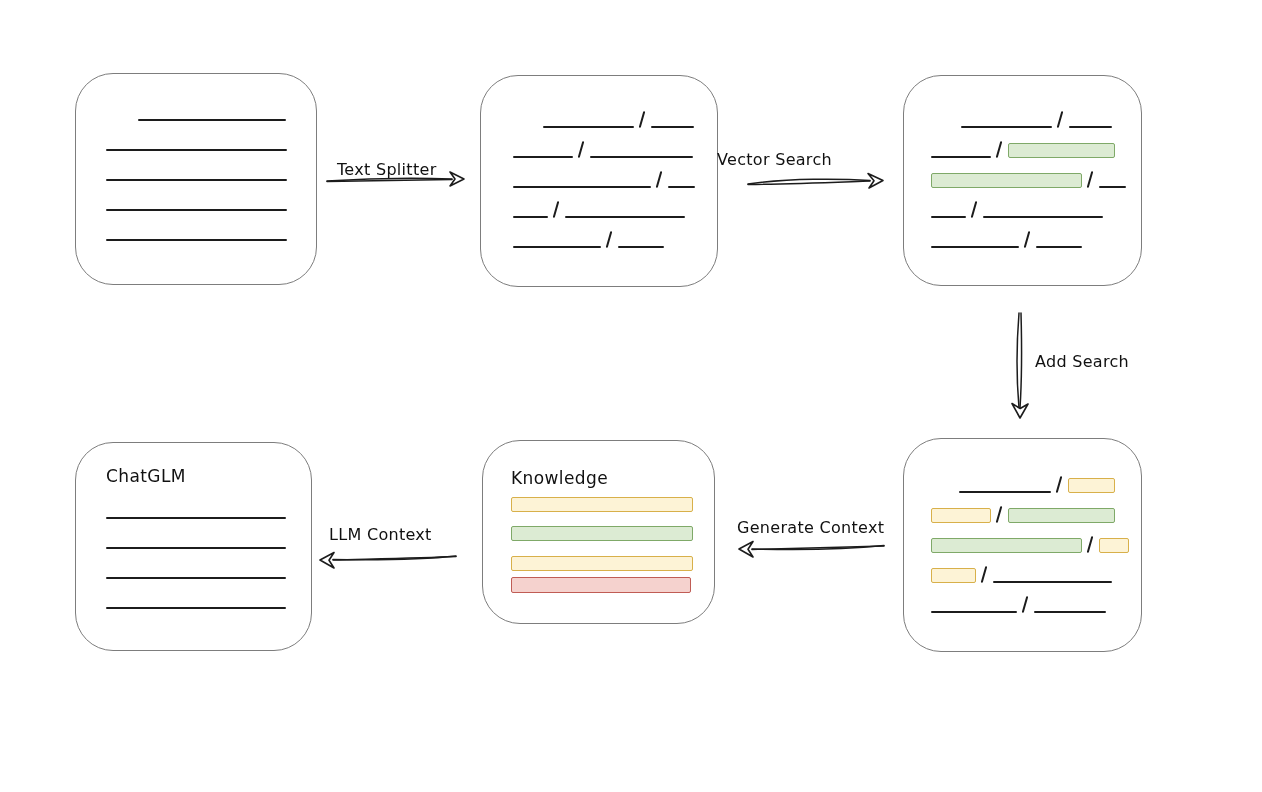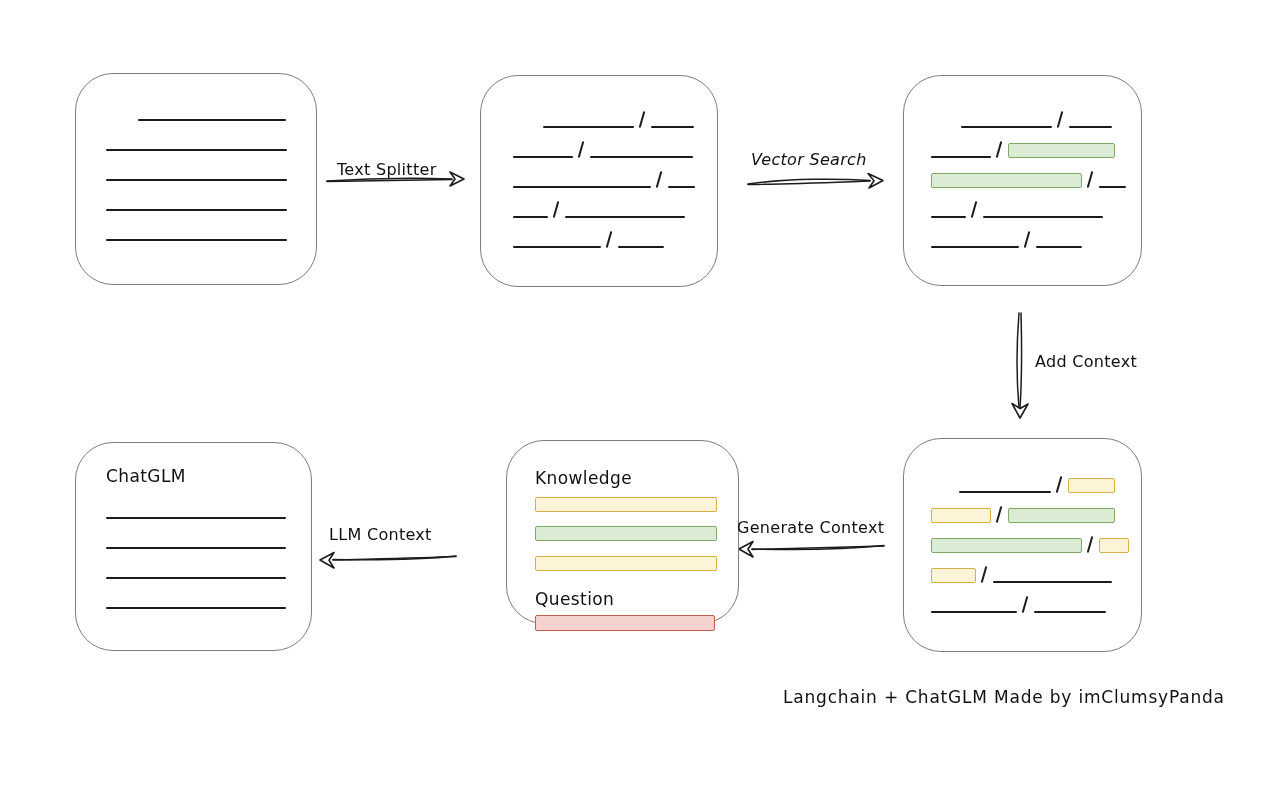--- a/index.html
+++ b/index.html
@@ -15,21 +15,21 @@
 
   .box {
     position:absolute; background:#ffffff;
     border:1.4px solid var(--box-border,#7d7d7d);
     border-radius:38px; box-sizing:border-box;
   }
   #box-source  { left:75px;  top:73px;  width:242px; height:212px; }
   #box-chunks  { left:480px; top:75px;  width:238px; height:212px; }
   #box-vectors { left:903px; top:75px;  width:239px; height:211px; }
   #box-context { left:903px; top:438px; width:239px; height:214px; }
-  #box-prompt  { left:506px; top:440px; width:233px; height:184px; }
+  #box-prompt  { left:482px; top:440px; width:233px; height:184px; }
   #box-answer  { left:75px;  top:442px; width:237px; height:209px; }
 
   .rows { box-sizing:border-box; }
   #box-source  .rows { padding:17px 0 0 30px; }
   #box-chunks  .rows { padding:22px 0 0 32px; }
   #box-vectors .rows { padding:22px 0 0 27px; }
   #box-context .rows { padding:24px 0 0 27px; }
   .row { height:30px; display:flex; align-items:flex-end; }
   .tline { height:0; border-bottom:2px solid var(--line,#1c1c1c); border-radius:1px; }
   .slash {
@@ -50,21 +50,21 @@
   #knowledge-bars .pbar:nth-child(3) { margin-top:15px; }
   #box-prompt .question { margin-top:18px; }
   #question-bar .pbar { margin-top:6px; width:180px; height:16px; }
   #box-answer .rows { margin-top:3px; padding:0; }
 
   .flow-label {
     position:absolute; font-size:16px; letter-spacing:0.3px; white-space:nowrap;
     color:var(--text,#111);
   }
   #lbl-text-splitter   { left:337px; top:160px; }
-  #lbl-vector-search   { left:751px; top:150px;font-style:italic; }
+  #lbl-vector-search   { left:717px; top:150px; }
   #lbl-add-context     { left:1035px; top:352px; }
   #lbl-generate-prompt { left:737px; top:518px; }
   #lbl-llm-response    { left:329px; top:525px; }
 
   .caption {
     position:absolute; left:783px; top:687px; font-size:17px;
     letter-spacing:0.8px; white-space:nowrap; color:var(--text,#111);
   }
 </style>
 </head>
@@ -211,21 +211,20 @@
   </div>
 
   <div class="box" id="box-prompt">
     <div class="content">
       <div class="box-label">Knowledge</div>
       <div id="knowledge-bars">
           <div class="pbar yellow"></div>
           <div class="pbar green"></div>
           <div class="pbar yellow"></div>
         </div>
-      <div class="box-label question">Question</div>
       <div id="question-bar">
           <div class="pbar red"></div>
         </div>
     </div>
   </div>
 
   <div class="box" id="box-answer">
     <div class="content">
       <div class="box-label">ChatGLM</div>
       <div class="rows">
@@ -240,19 +239,18 @@
           </div>
           <div class="row">
             <div class="tline" style="width: 180px;"></div>
           </div>
         </div>
     </div>
   </div>
 
   <div class="flow-label" id="lbl-text-splitter">Text Splitter</div>
   <div class="flow-label" id="lbl-vector-search">Vector Search</div>
-  <div class="flow-label" id="lbl-add-context">Add Context</div>
+  <div class="flow-label" id="lbl-add-context">Add Search</div>
   <div class="flow-label" id="lbl-generate-prompt">Generate Context</div>
   <div class="flow-label" id="lbl-llm-response">LLM Context</div>
 
-  <div class="caption">Langchain + ChatGLM Made by imClumsyPanda</div>
 
 </div>
 
 </body></html>

